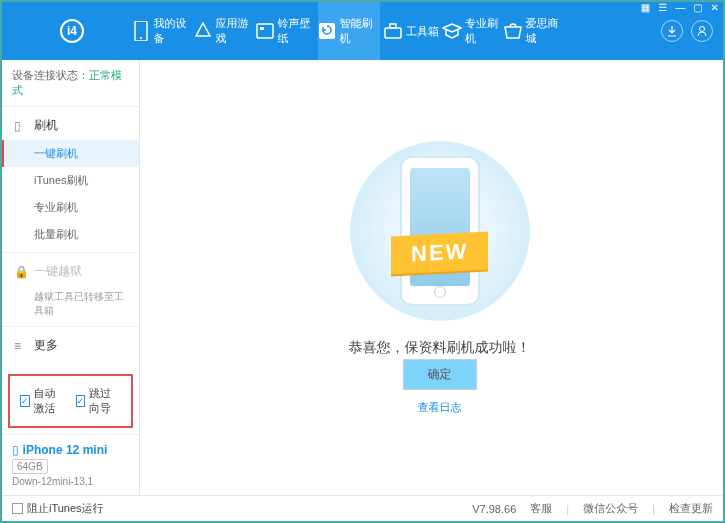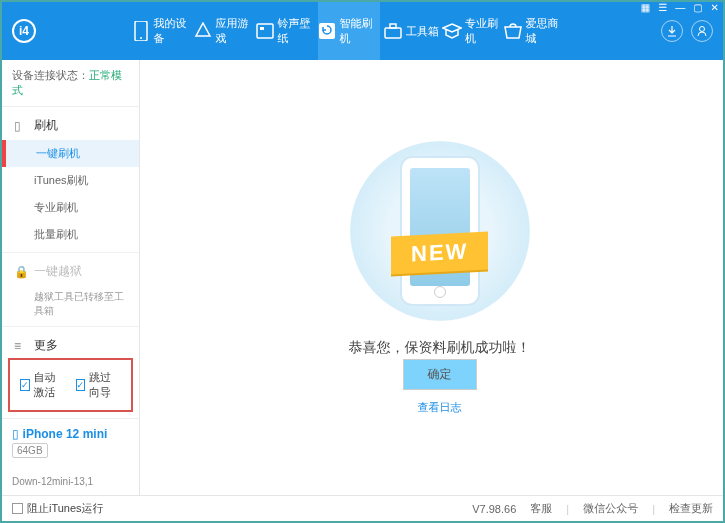--- a/index.html
+++ b/index.html
@@ -1,44 +1,44 @@
 <!DOCTYPE html>
 <html><head>
 <meta charset="utf-8">
 <style>
 * { margin: 0; padding: 0; box-sizing: border-box; font-family: "Microsoft YaHei", sans-serif; }
 body { width: 725px; height: 523px; background: #fff; border: 2px solid #4aa8a8; overflow: hidden; font-size: 12px; color: #333; }
 .header { background: #1a8fe6; height: 58px; display: flex; align-items: center; padding: 0 10px; color: #fff; }
-.logo { display: flex; align-items: center; gap: 6px; width: 120px; }
+.logo { display: flex; align-items: center; gap: 6px; width: 120px; flex-direction: column; }
 .logo-icon { width: 24px; height: 24px; border: 2px solid #fff; border-radius: 50%; display: flex; align-items: center; justify-content: center; font-weight: bold; font-size: 12px; }
 .logo-text { font-size: 15px; font-weight: bold; }
 .logo-sub { font-size: 9px; opacity: 0.9; }
 .nav { display: flex; flex: 1; height: 100%; }
 .nav-item { display: flex; flex-direction: row; align-items: center; justify-content: center; width: 62px; height: 100%; cursor: pointer; gap: 3px; }
 .nav-item.active { background: #3ba5f0; }
 .nav-icon { width: 20px; height: 20px; display: flex; align-items: center; justify-content: center; }
 .nav-label { font-size: 11px; }
 .header-right { display: flex; gap: 8px; align-items: center; }
 .wincontrols { position: absolute; top: 2px; right: 6px; display: flex; gap: 8px; font-size: 10px; color: #fff; }
 .circle-btn { width: 22px; height: 22px; border: 1px solid rgba(255,255,255,0.6); border-radius: 50%; display: flex; align-items: center; justify-content: center; cursor: pointer; }
 .body { display: flex; height: calc(100% - 58px - 26px); gap: 16px; }
 .sidebar { width: 138px; border-right: 1px solid #e5e5e5; background: #fff; overflow: hidden; display: flex; flex-direction: column; }
 .status-bar { padding: 8px 10px; font-size: 11px; color: #666; border-bottom: 1px solid #eee; }
 .status-value { color: #2a7; }
 .menu { flex: 1; overflow-y: auto; }
 .menu-group { border-bottom: 1px solid #f0f0f0; padding: 4px 0; }
 .menu-header { display: flex; align-items: center; padding: 6px 12px; gap: 6px; color: #333; font-size: 12px; cursor: pointer; }
 .menu-header .icon { width: 14px; color: #888; }
 .menu-item { padding: 6px 12px 6px 32px; font-size: 11px; color: #666; cursor: pointer; }
-.menu-item.active { background: #e8f3fc; color: #1a8fe6; border-left: 4px solid #ef4444; padding-left: 30px; }
+.menu-item.active { background: #e8f3fc; color: #1a8fe6; border-left: 2px solid #ef4444; padding-left: 30px; }
 .menu-note { padding: 4px 12px 4px 32px; font-size: 10px; color: #999; }
 .device-block { padding: 8px 10px; border-top: 1px solid #eee; }
 .device-name { color: #1a8fe6; font-size: 12px; font-weight: bold; }
 .device-storage { display: inline-block; border: 1px solid #ccc; border-radius: 2px; padding: 1px 4px; font-size: 10px; color: #888; margin-top: 2px; }
-.device-sub { font-size: 10px; color: #888; margin-top: 18px; }
+.device-sub { font-size: 10px; color: #888; margin-top: 2px; }
 .checkbox-row { padding: 10px; border: 2px solid #d9534f; margin: 6px; display: flex; gap: 10px; }
 .chk { display: flex; align-items: center; gap: 4px; font-size: 11px; color: #444; cursor: pointer; }
 .chk-box { width: 12px; height: 12px; border: 1px solid #1a8fe6; display: flex; align-items: center; justify-content: center; color: #1a8fe6; font-size: 9px; }
 .main { flex: 1; display: flex; flex-direction: column; align-items: center; justify-content: center; background: #fff; }
 .illus { width: 220px; height: 180px; position: relative; display: flex; align-items: center; justify-content: center; }
 .phone { width: 80px; height: 150px; background: #fff; border: 2px solid #d0e8f5; border-radius: 12px; position: relative; z-index: 2; }
 .phone::before { content: ""; position: absolute; top: 10px; left: 8px; right: 8px; bottom: 18px; background: linear-gradient(#bde3f7,#8fcbe8); border-radius: 3px; }
 .phone::after { content: ""; position: absolute; bottom: 6px; left: 50%; transform: translateX(-50%); width: 10px; height: 10px; border: 1px solid #ccc; border-radius: 50%; }
 .circle-bg { position: absolute; width: 180px; height: 180px; border-radius: 50%; background: radial-gradient(#e8f5fc 40%, #d4edf9 70%, transparent 72%); z-index: 1; }
 .ribbon { position: absolute; z-index: 3; background: #ffc233; color: #fff; font-weight: bold; font-size: 22px; padding: 6px 20px; letter-spacing: 2px; top: 52%; transform: skewY(-3deg); box-shadow: 0 2px 0 #e6a817; }

